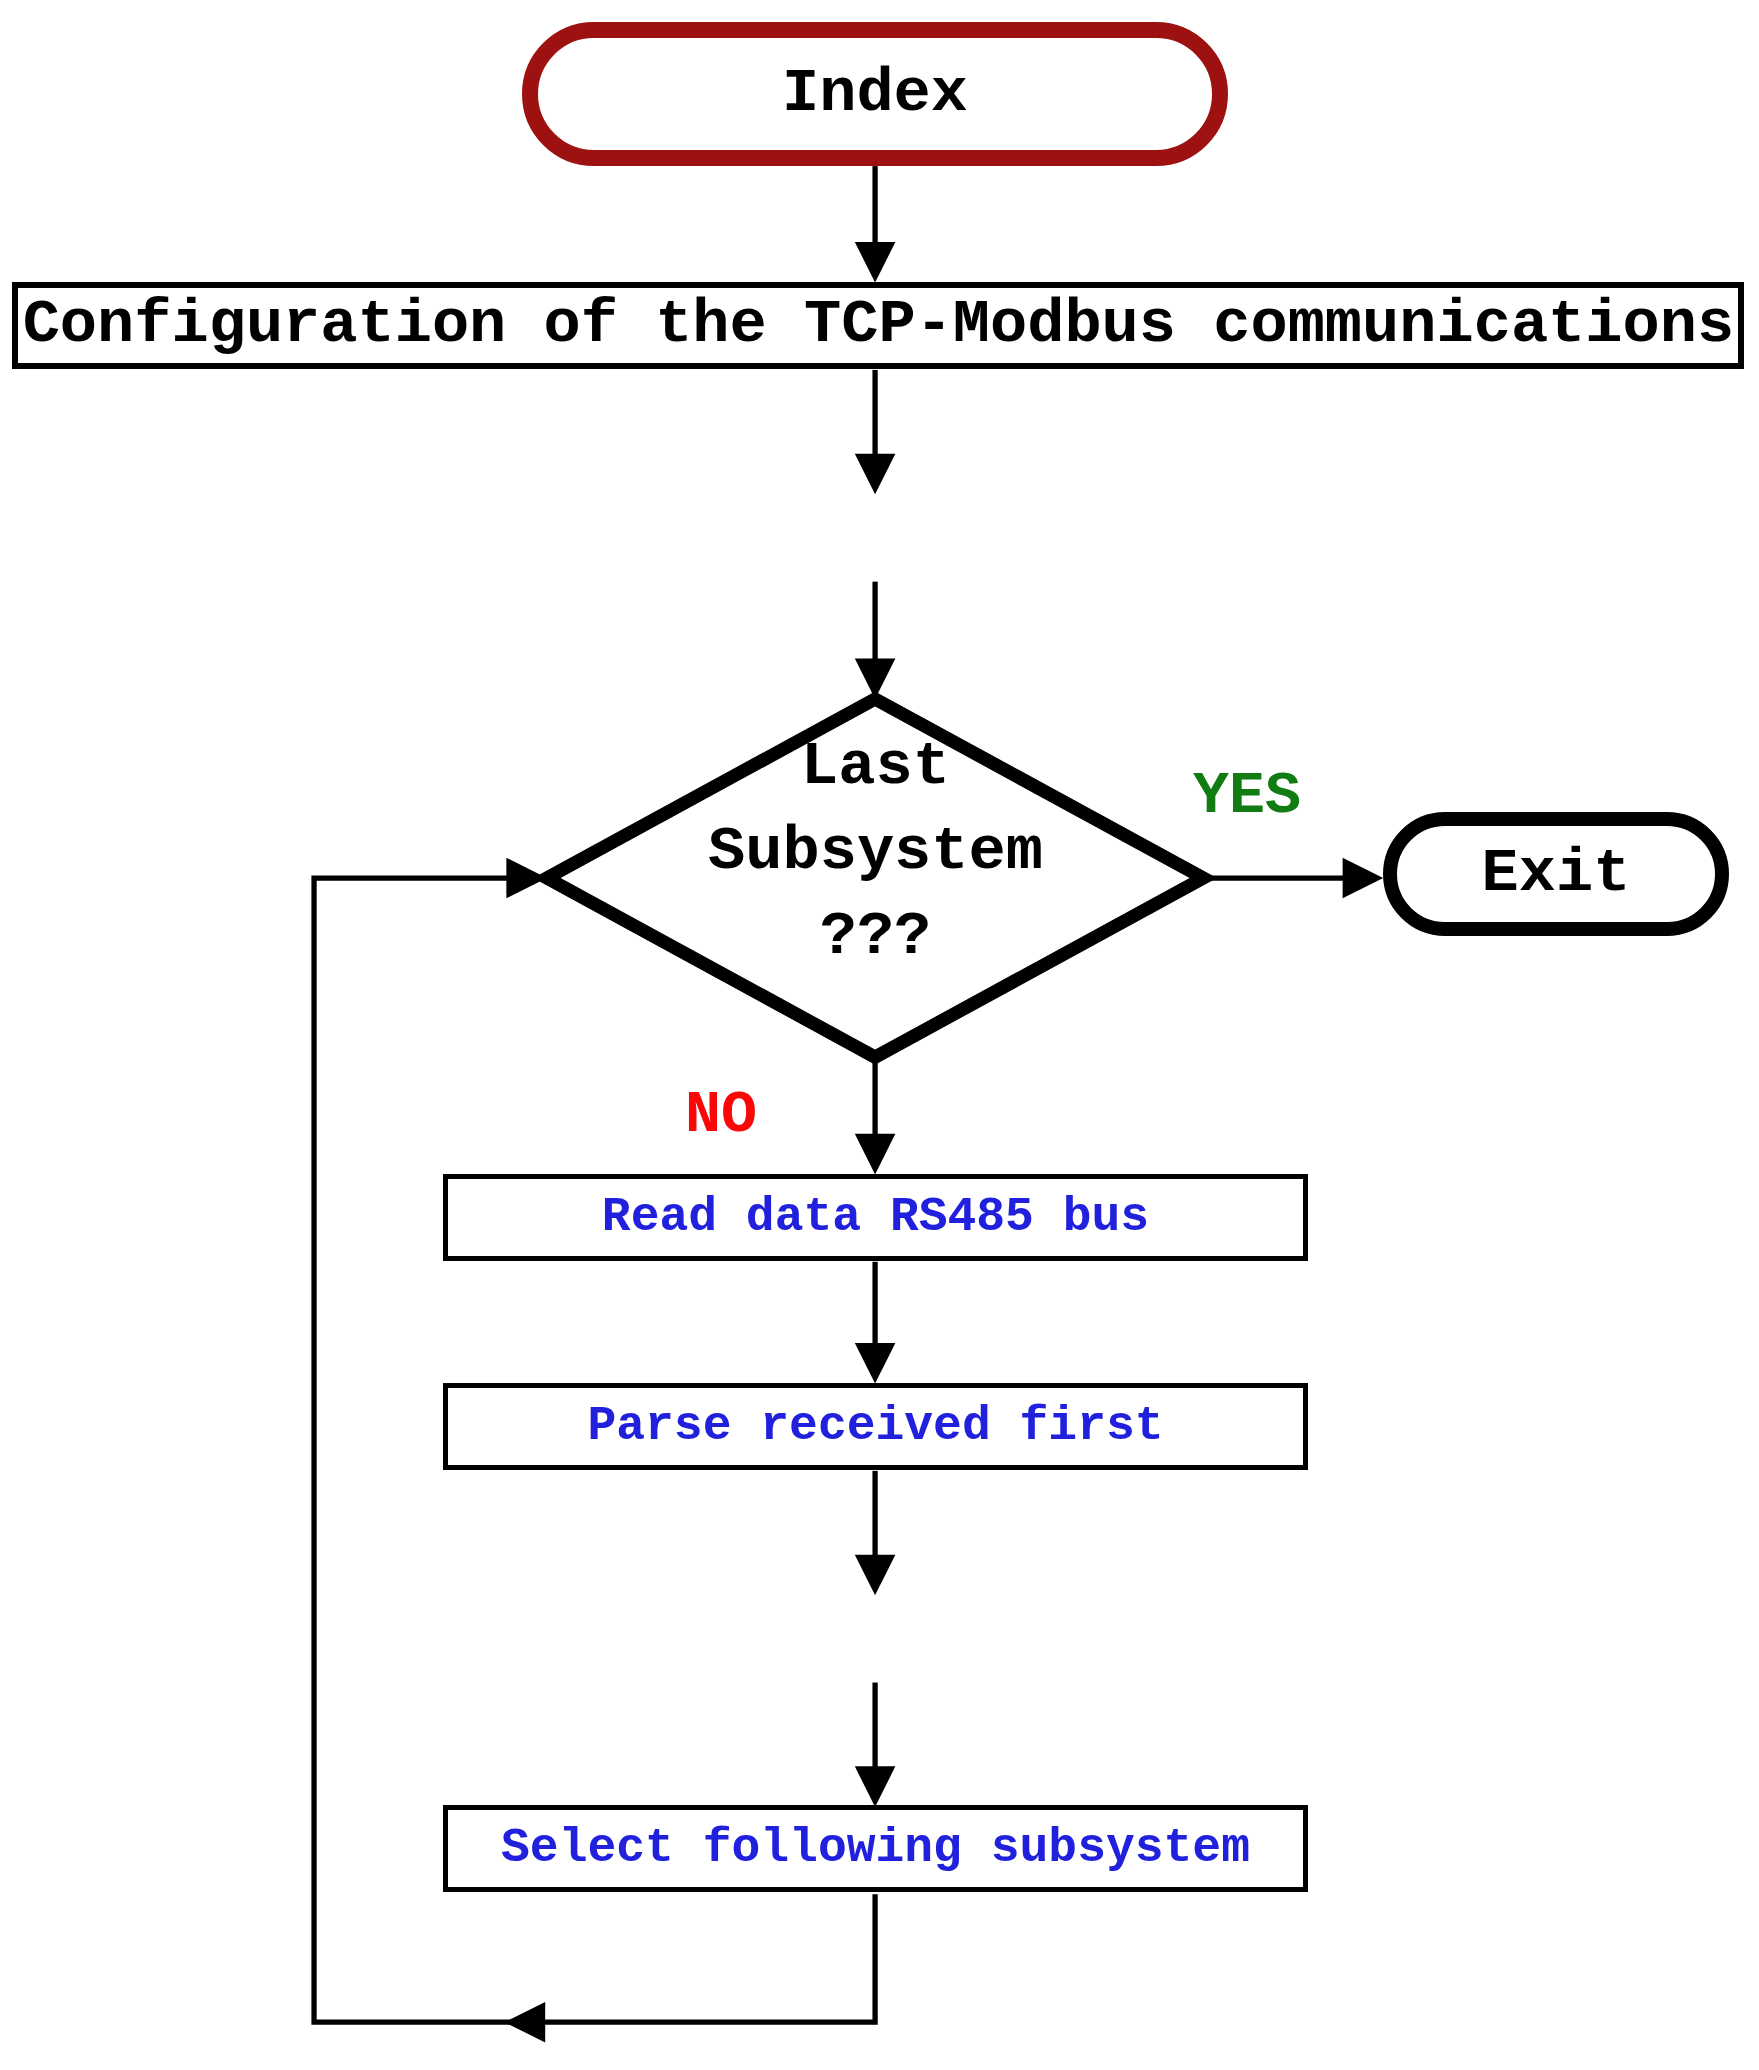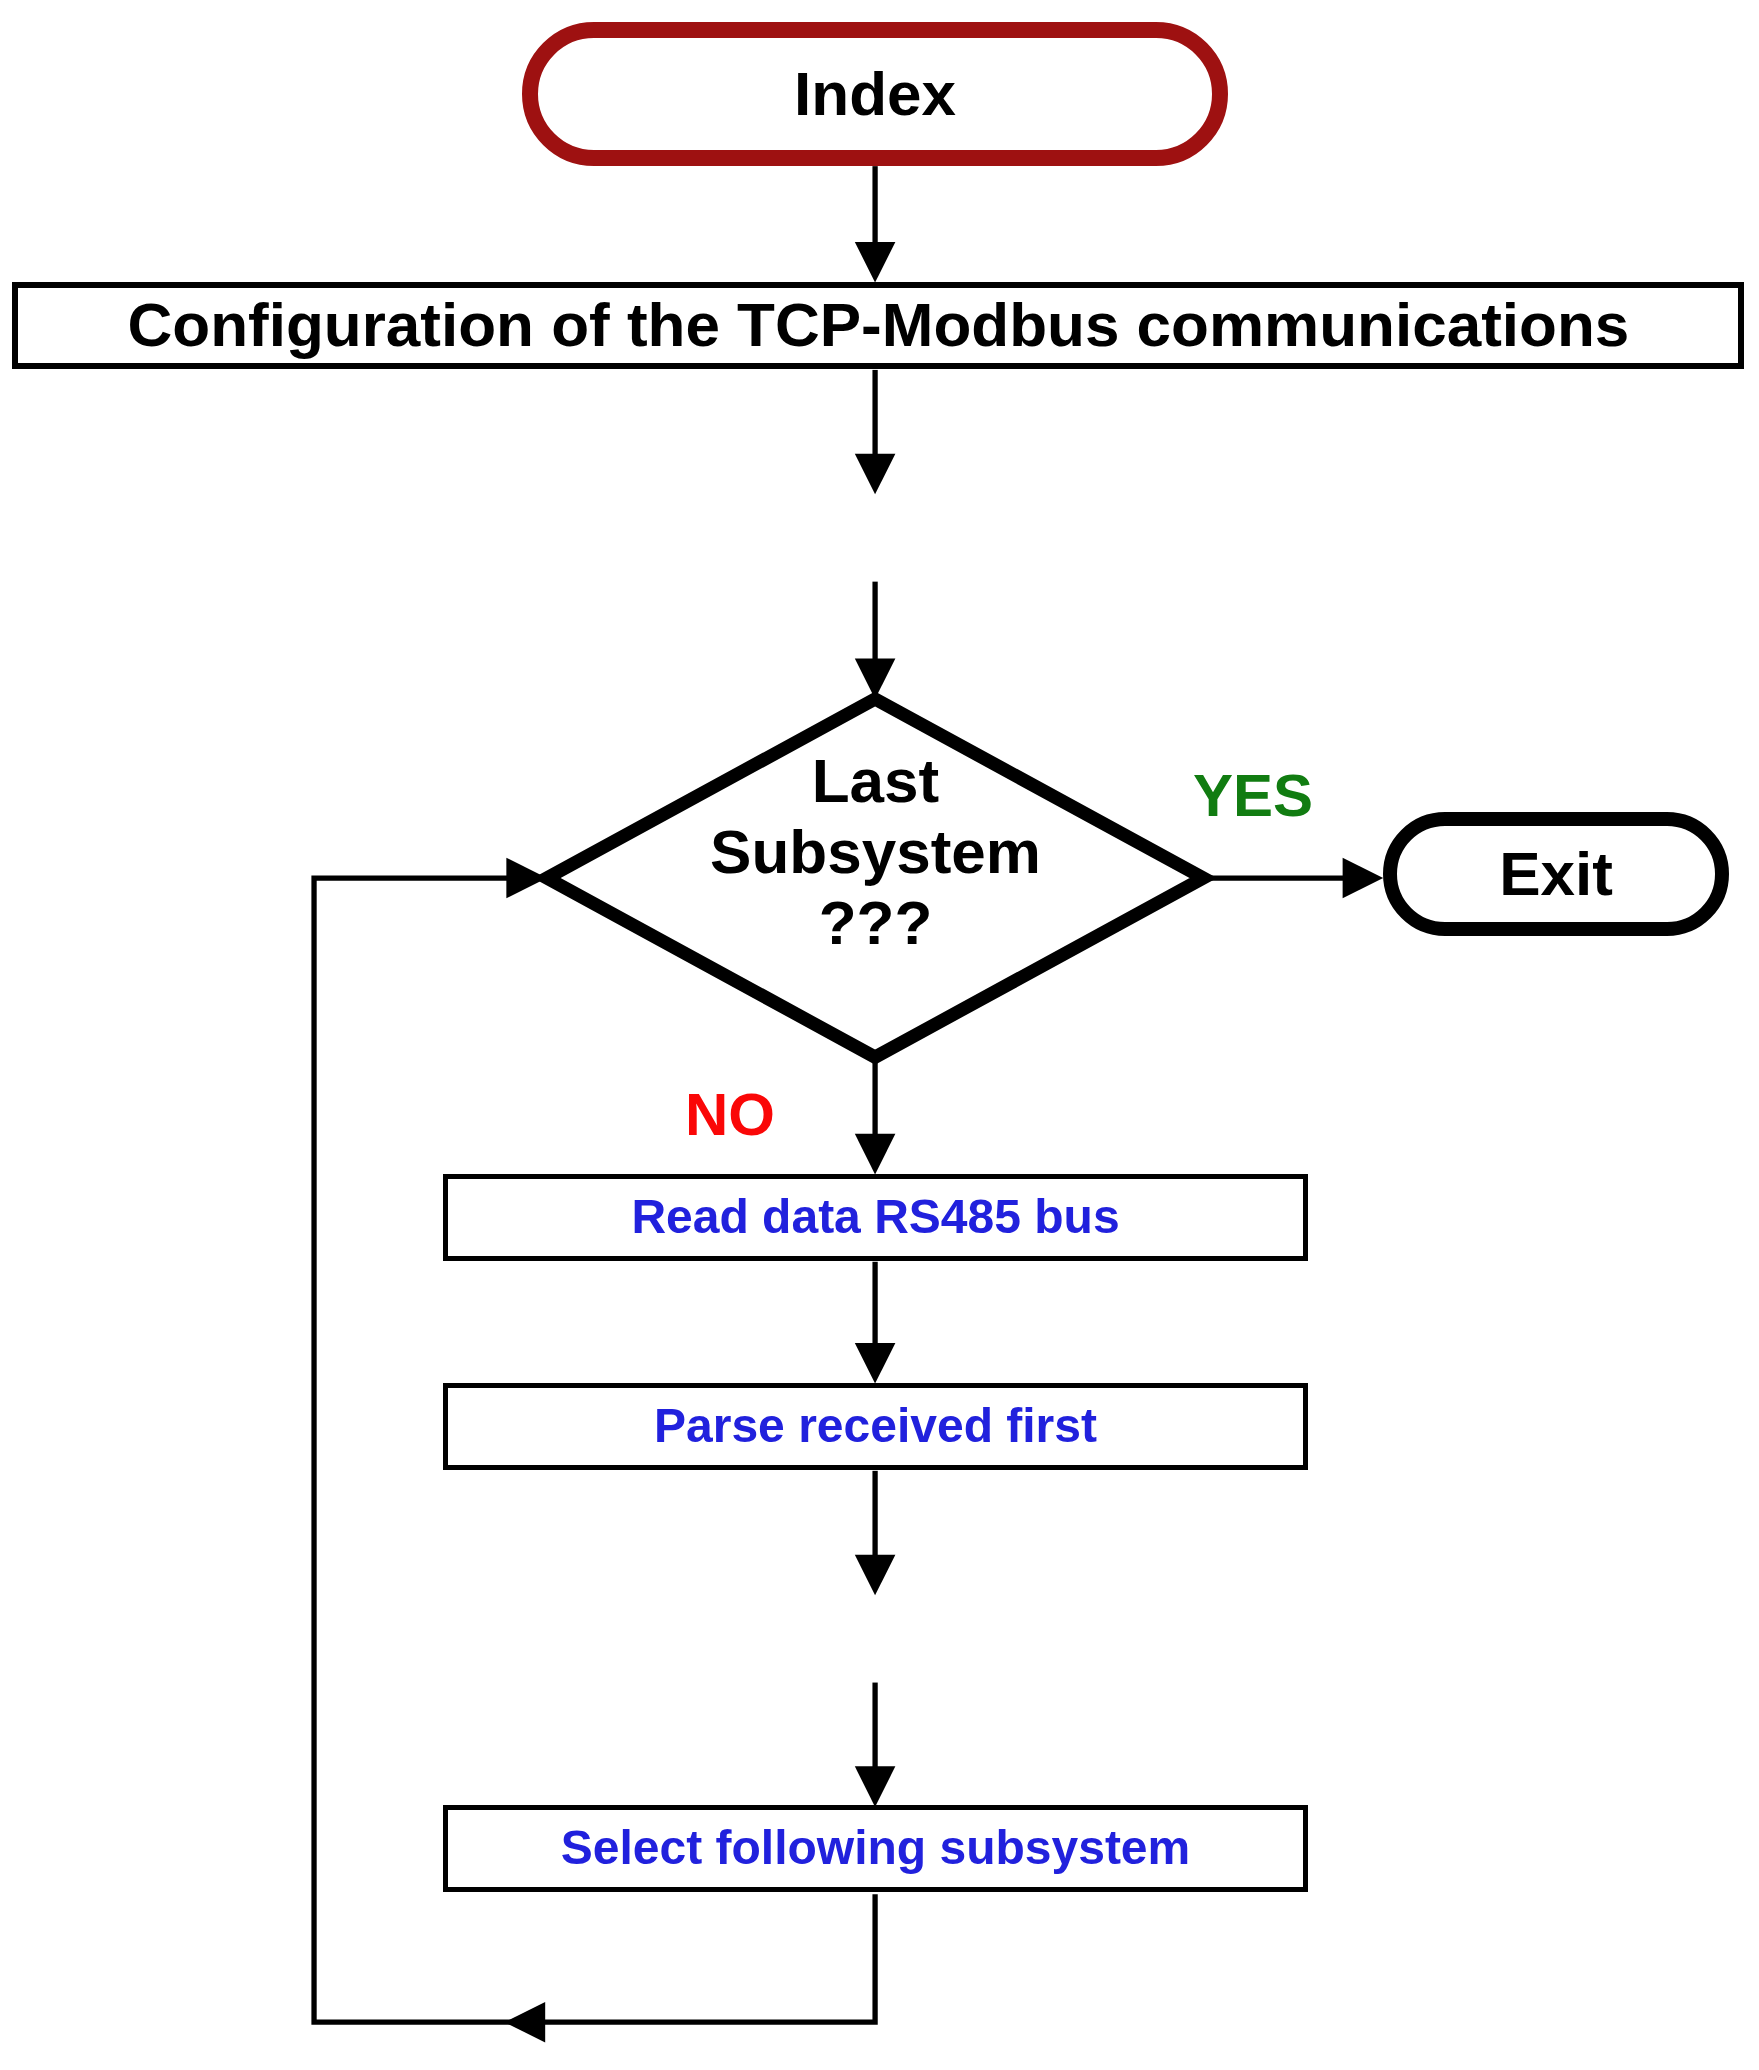--- a/index.html
+++ b/index.html
@@ -14,21 +14,21 @@
   html, body {
     margin: 0;
     padding: 0;
     background: #ffffff;
   }
   .canvas {
     position: relative;
     width: 1759px;
     height: 2071px;
     background: #ffffff;
-    font-family: Liberation Sans, sans-serif;
+    font-family: Liberation Mono, monospace;
     font-weight: bold;
     color: #000000;
     overflow: hidden;
   }
   .layer {
     position: absolute;
     left: 0; top: 0;
     width: 1759px; height: 2071px;
   }
   .connector { stroke: var(--line); stroke-width: 6; fill: none; }
@@ -86,20 +86,21 @@
     left: 609px; top: 745px;
     width: 533px; height: 212px;
     display: flex;
     flex-direction: column;
     align-items: center;
     justify-content: center;
     text-align: center;
     background: transparent;
     font-size: 62px;
     line-height: 71px;
+    gap: 14px;
   }
   .edge-label {
     position: absolute;
     font-size: 60px;
     line-height: 1;
     white-space: nowrap;
   }
   .edge-label-yes { left: 1193px; top: 766px; color: var(--yes-label); }
   .edge-label-no  { left: 685px;  top: 1085px; color: var(--no-label); }
 </style>

